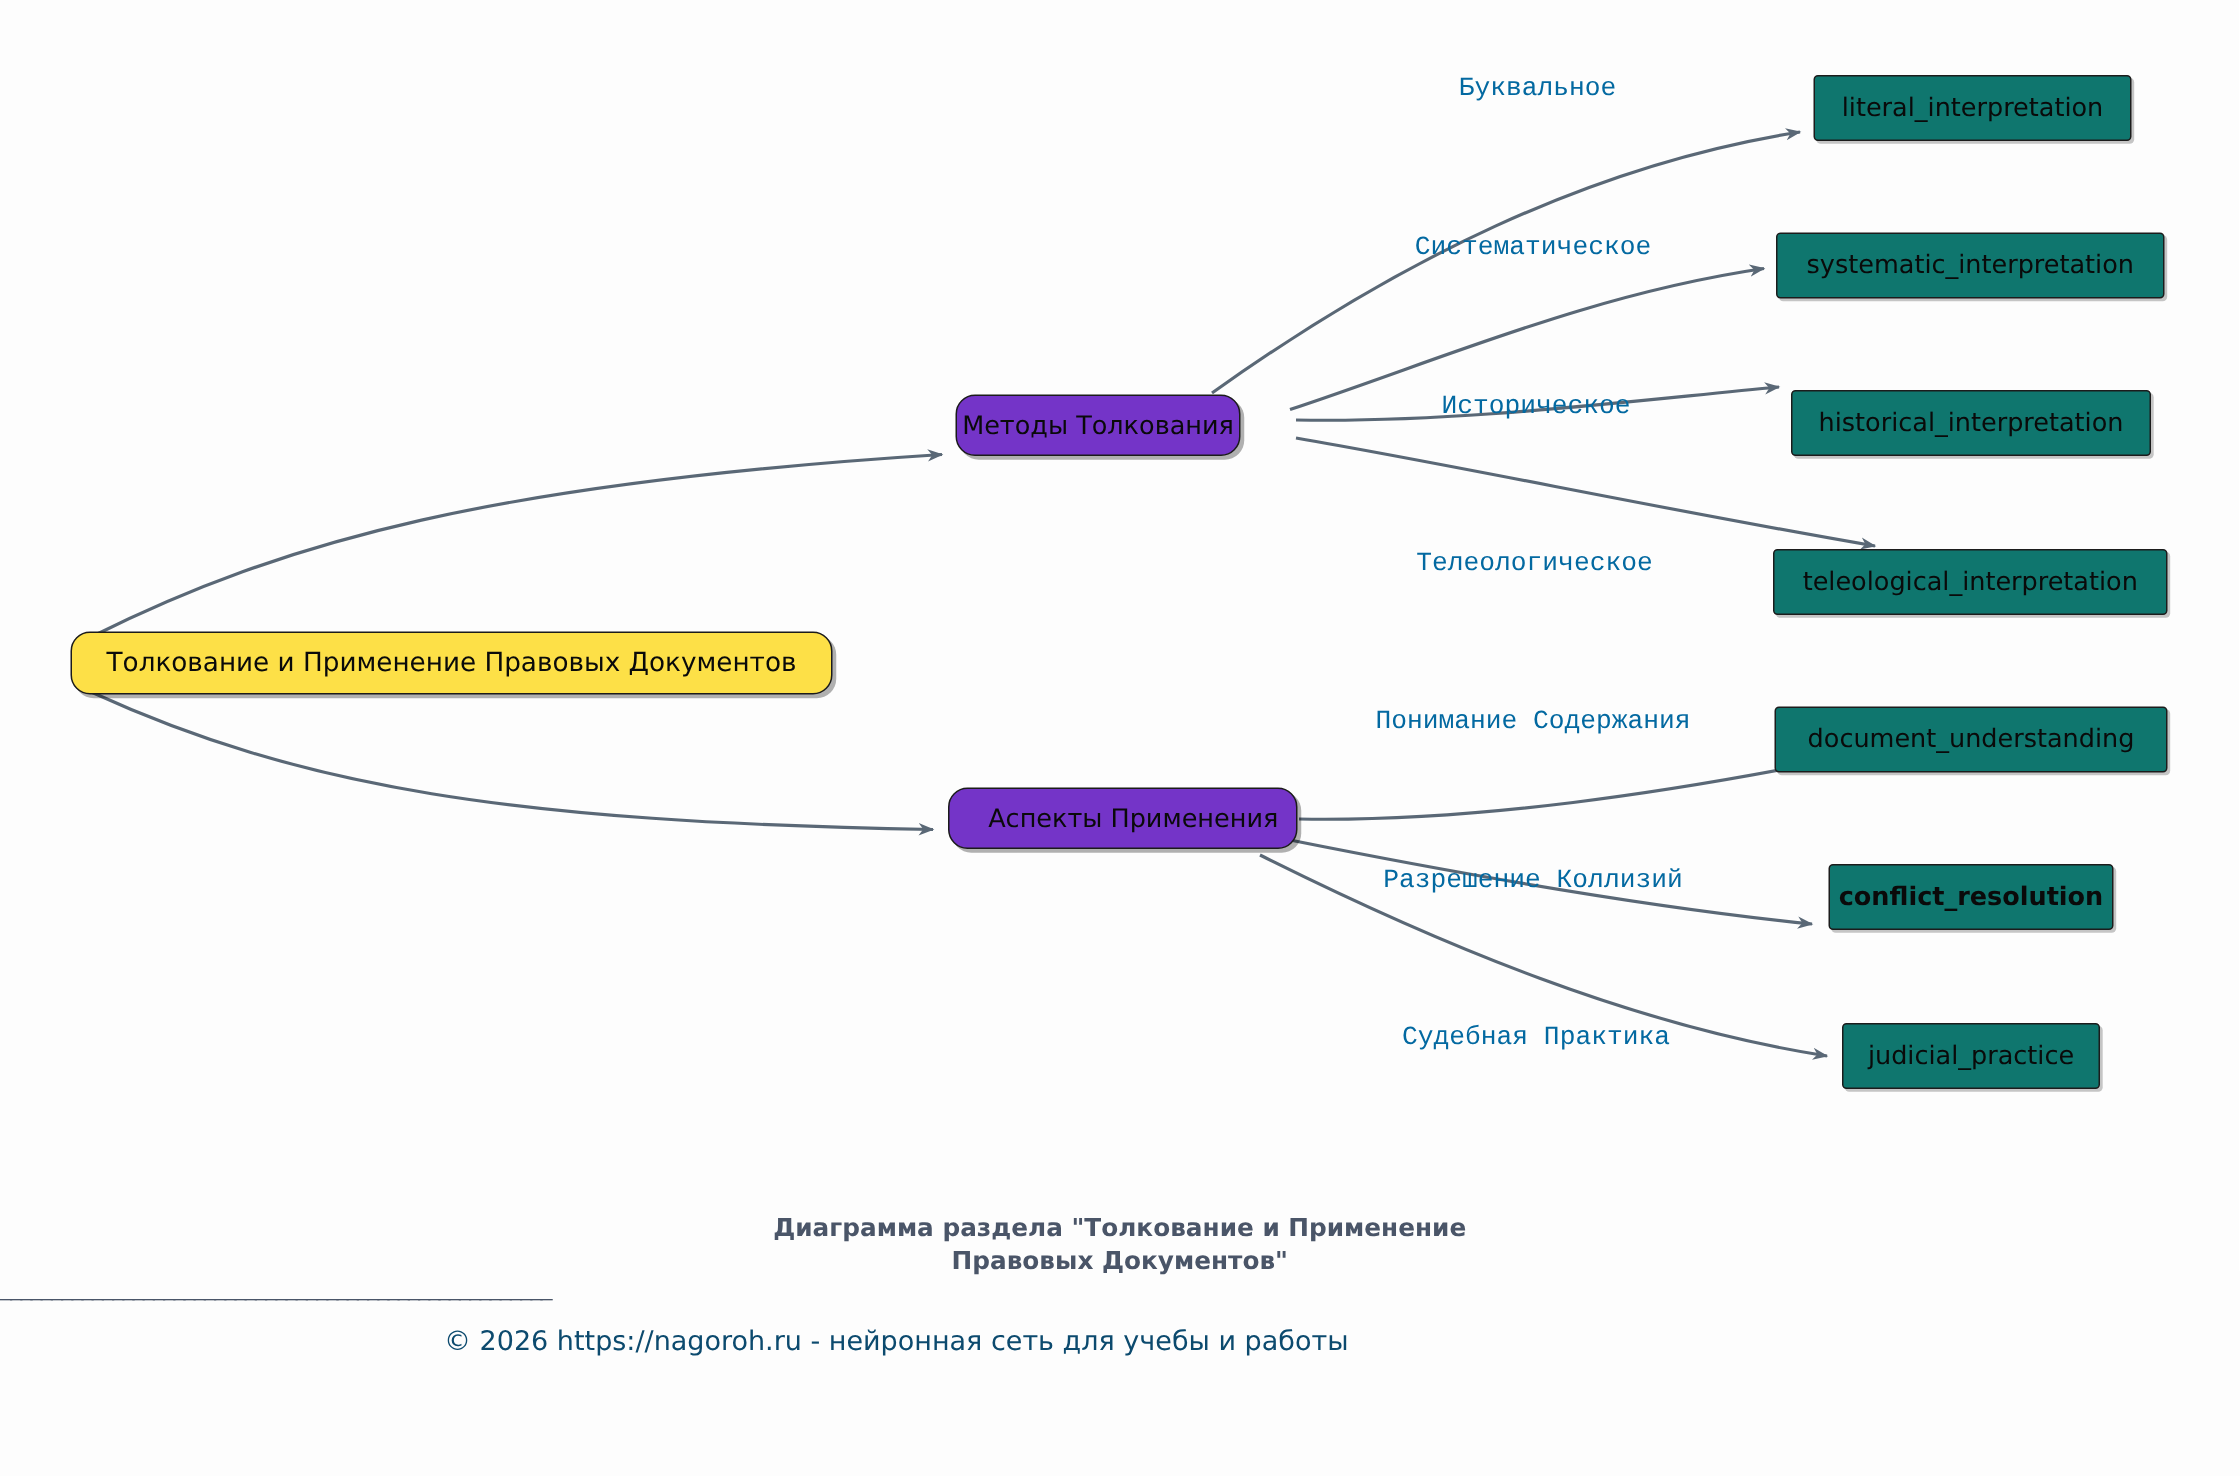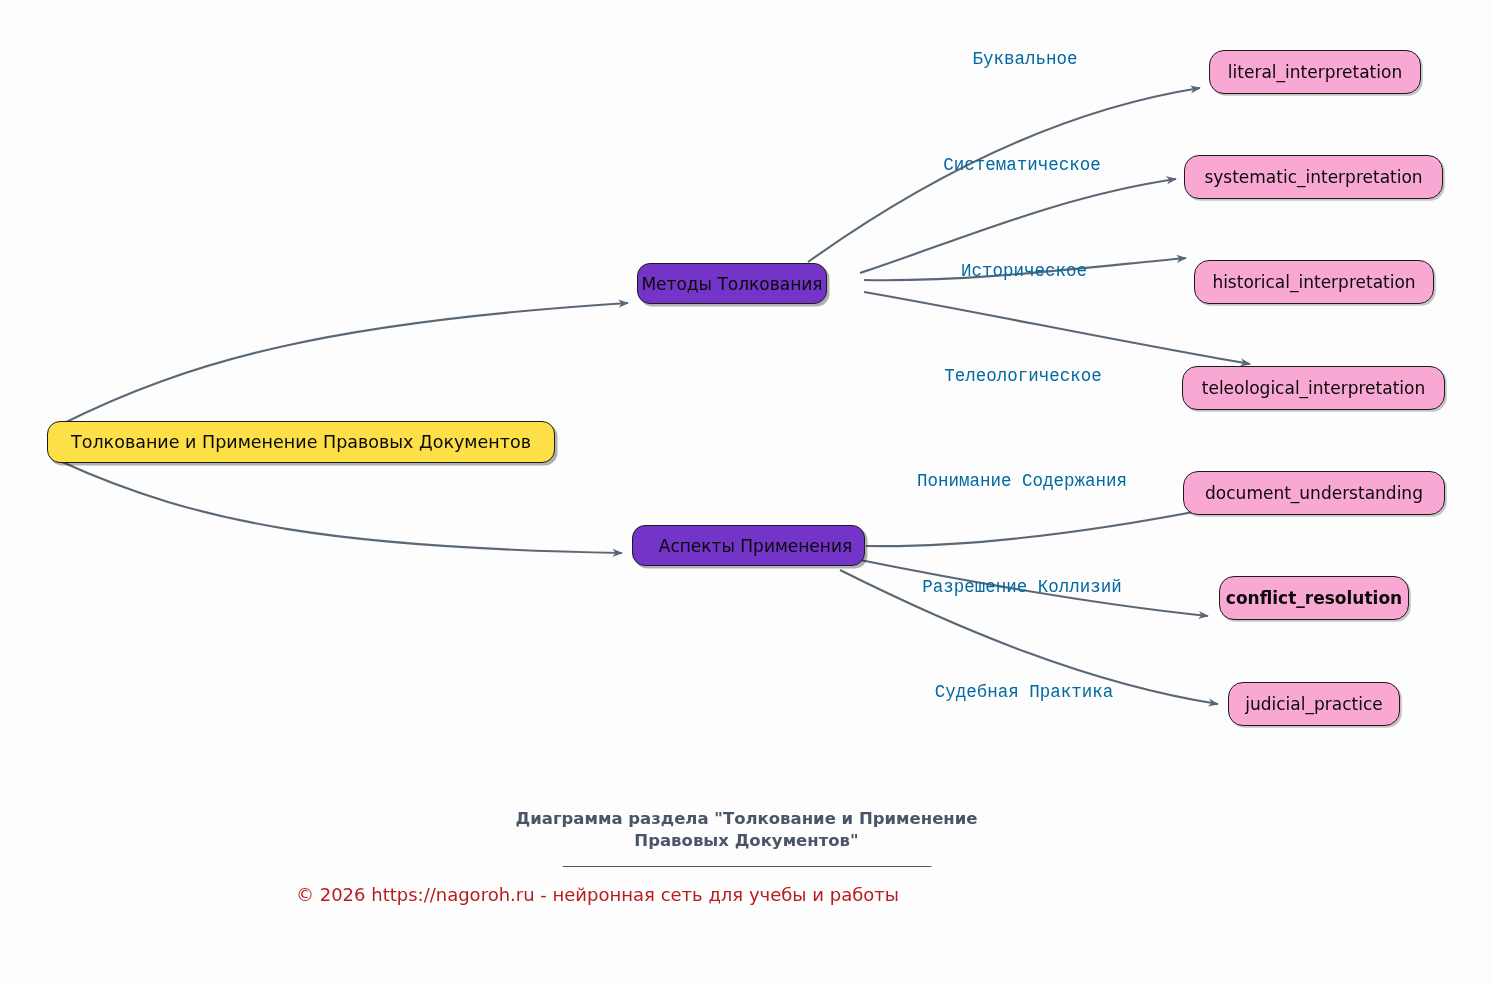--- a/index.html
+++ b/index.html
@@ -41,24 +41,24 @@
     font-size: 17.5px;
     box-shadow: 2.5px 2.5px 0 rgba(0,0,0,0.30);
   }
   .node-branch {
     background: #7434c8;
     border: 1.6px solid #1b1b1b;
     font-size: 17px;
     box-shadow: 2.5px 2.5px 0 rgba(0,0,0,0.30);
   }
   .node-leaf {
-    background: #f9a8d4;
+    background: #0f766e;
     border: 1.8px solid #1c1c1c;
     font-size: 17px;
-    border-radius: 15px;
+    border-radius: 3px;
     box-shadow: 1.8px 1.8px 0 rgba(0,0,0,0.22);
   }
   .edge-label {
     position: absolute;
     font-family: Liberation Mono, monospace;
     font-size: 17.5px;
     color: #0369a1;
     white-space: nowrap;
     transform: translateX(-50%);
   }
@@ -72,37 +72,36 @@
     font-size: 16.5px;
     font-weight: bold;
     line-height: 1.32;
     color: #4a5568;
   }
   .caption-rule {
     position: absolute;
     left: 0;
     top: 848px;
     width: 1493px;
-    text-align: center;
     font-family: "DejaVu Sans", sans-serif;
     font-size: 16px;
     color: #4a5568;
     letter-spacing: -1.2px;
     overflow: hidden;
     white-space: nowrap;
   }
   .footer {
     position: absolute;
     left: 0;
     top: 884px;
     width: 1195px;
     text-align: center;
     font-family: "DejaVu Sans", sans-serif;
     font-size: 18px;
-    color: #b91c1c;
+    color: #0c4a6e;
   }
 </style>
 </head>
 <body>
 
 <div id="stage">
 
   <svg id="edge-layer" viewBox="0 0 1493 984">
     <defs>
       <marker id="arrowhead" markerWidth="11" markerHeight="9" refX="9.6" refY="4.5" orient="auto" markerUnits="userSpaceOnUse">

